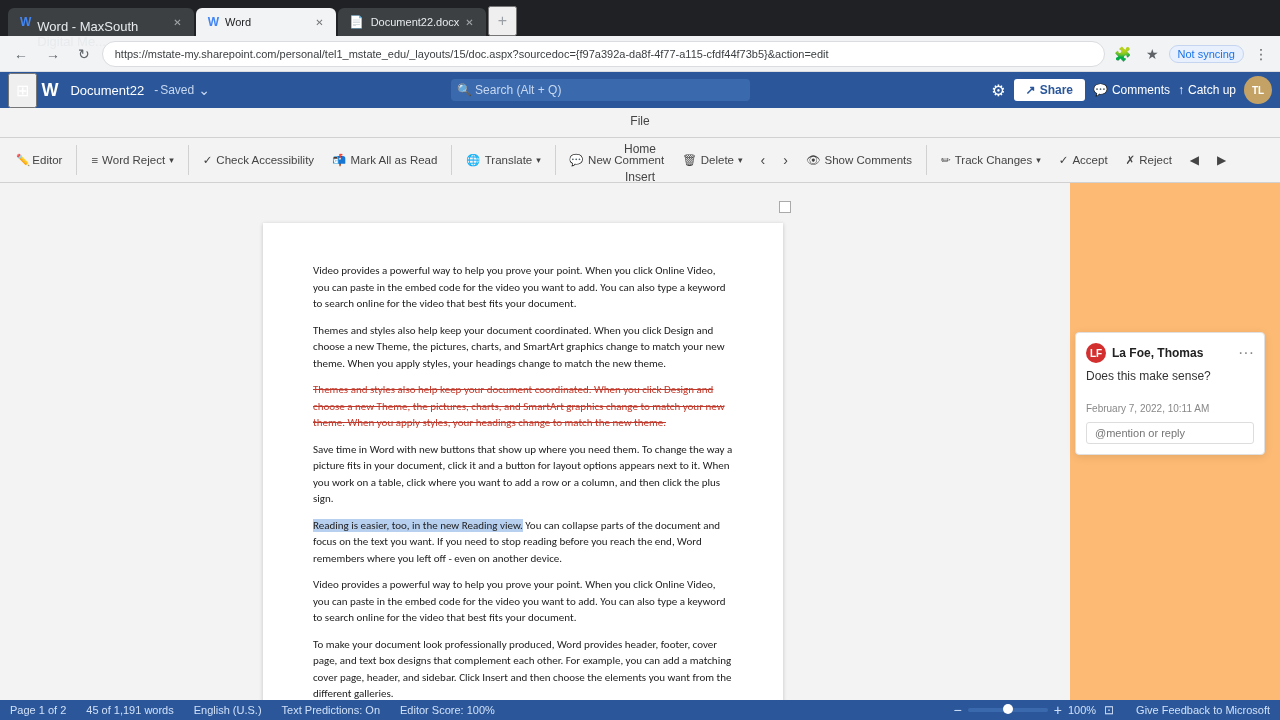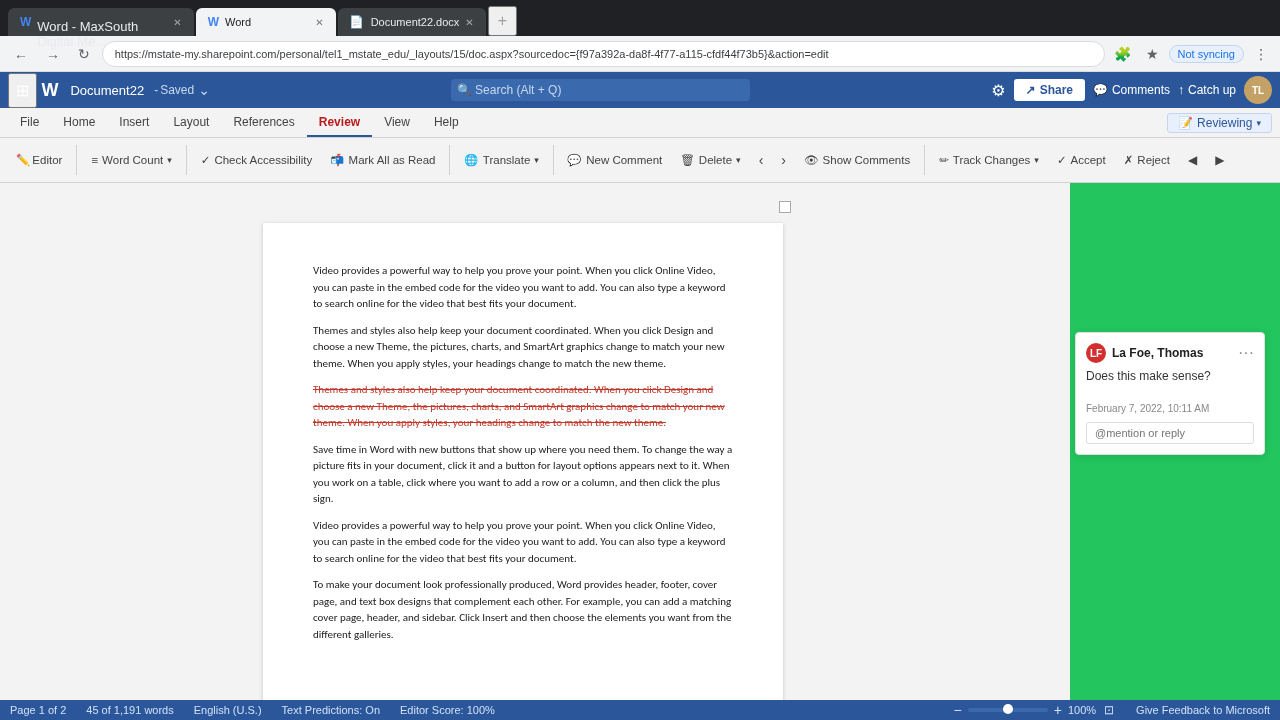--- a/index.html
+++ b/index.html
@@ -32,21 +32,21 @@
     .word-search-icon { position: absolute; left: 6px; top: 50%; transform: translateY(-50%); color: #c8d8f0; font-size: 12px; }
     .word-titlebar-right { margin-left: auto; display: flex; align-items: center; gap: 8px; }
     .share-btn { background: white; color: #2b579a; border: none; padding: 4px 12px; border-radius: 3px; font-size: 12px; font-weight: 600; cursor: pointer; display: flex; align-items: center; gap: 4px; }
     .comments-btn { color: white; background: none; border: none; font-size: 12px; cursor: pointer; display: flex; align-items: center; gap: 4px; }
     .catch-up-btn { color: white; background: none; border: none; font-size: 12px; cursor: pointer; display: flex; align-items: center; gap: 4px; }
     .word-avatar { width: 28px; height: 28px; border-radius: 50%; background: #c4a265; display: flex; align-items: center; justify-content: center; color: white; font-size: 10px; font-weight: bold; cursor: pointer; }
     .word-settings-icon { color: white; font-size: 16px; cursor: pointer; }
 
     
     .ribbon { background: #f3f3f3; border-bottom: 1px solid #d1d1d1; }
-    .ribbon-tabs { display: flex; align-items: center; background: #f3f3f3; padding: 0 8px; border-bottom: 1px solid #d1d1d1; height: 30px; }
+    .ribbon-tabs { display: flex; align-items: center; background: #f3f3f3; padding: 0 8px; border-bottom: 1px solid #d1d1d1; height: 30px; flex-direction: column; }
     .ribbon-tab { font-size: 12px; padding: 6px 12px; cursor: pointer; color: #444; border-bottom: 2px solid transparent; }
     .ribbon-tab.active { color: #b91c1c; border-bottom: 2px solid #2b579a; font-weight: 600; }
     .reviewing-btn { background: #e8f0fe; color: #2b579a; border: 1px solid #c5d5f0; border-radius: 3px; padding: 2px 10px; font-size: 12px; cursor: pointer; display: flex; align-items: center; gap: 4px; margin-left: auto; }
 
     .ribbon-commands { background: #f3f3f3; padding: 4px 8px; display: flex; align-items: center; gap: 2px; height: 44px; }
     .ribbon-cmd { display: flex; align-items: center; gap: 4px; padding: 4px 8px; border-radius: 3px; cursor: pointer; font-size: 11.5px; color: #444; white-space: nowrap; }
     .ribbon-separator { width: 1px; height: 30px; background: #d1d1d1; margin: 0 4px; }
     .ribbon-editor-info { font-size: 11.5px; color: #444; display: flex; align-items: center; gap: 2px; padding: 4px 8px; cursor: pointer; }
     .doc-page { background: white; margin: 20px auto; width: 520px; min-height: 560px; box-shadow: 0 1px 4px rgba(0,0,0,0.2); padding: 40px 50px; position: relative; }
 
@@ -56,21 +56,21 @@
 
     
     .doc-para { font-size: 11px; color: #222; line-height: 1.5; margin-bottom: 10px; font-family: Calibri, Arial, sans-serif; }
     .doc-para.strikethrough-red { color: #c0392b; text-decoration: line-through; }
     .doc-highlight { background: #b8d0f0; }
 
     
     .main-content { display: flex; flex-direction: column; height: calc(720px - 36px - 36px); }
     .doc-and-comment { display: flex; flex: 1; overflow: hidden; gap: 24px; }
     .doc-scroll-area { flex: 1; overflow-y: auto; background: #f3f3f3; }
-    .comment-sidebar { width: 210px; background: #22c55e; position: relative; padding-top: 10px; }
+    .comment-sidebar { width: 210px; background: #fdba74; position: relative; padding-top: 10px; }
   </style>
 </head>
 <body>
 
 <div class="browser-chrome">
   <div class="browser-tabs">
     <div class="browser-tab">
       <span style="font-size:12px;color:#4285f4;font-weight:bold;">W</span>
       <span style="font-size:13px;overflow:hidden;text-overflow:ellipsis;max-width:130px;margin-top:24px;">Word - MaxSouth Digital Me...</span>
       <span class="tab-close">✕</span>
@@ -159,21 +159,21 @@
     </div>
 
     <div class="ribbon-commands">
       <div class="ribbon-editor-info">
         <span>✏️</span>
         <span>Editor</span>
       </div>
       <div class="ribbon-separator"></div>
       <div class="ribbon-cmd">
         <span>≡</span>
-        <span>Word Count</span>
+        <span>Word Reject</span>
         <span style="font-size:9px;">▾</span>
       </div>
       <div class="ribbon-separator"></div>
       <div class="ribbon-cmd">
         <span>✓</span>
         <span>Check Accessibility</span>
       </div>
       <div class="ribbon-cmd">
         <span>📬</span>
         <span>Mark All as Read</span>
@@ -238,20 +238,21 @@
           <div class="doc-page">
 
             <p class="doc-para">Video provides a powerful way to help you prove your point. When you click Online Video, you can paste in the embed code for the video you want to add. You can also type a keyword to search online for the video that best fits your document.</p>
 
             <p class="doc-para">Themes and styles also help keep your document coordinated. When you click Design and choose a new Theme, the pictures, charts, and SmartArt graphics change to match your new theme. When you apply styles, your headings change to match the new theme.</p>
 
             <p class="doc-para strikethrough-red">Themes and styles also help keep your document coordinated. When you click Design and choose a new Theme, the pictures, charts, and SmartArt graphics change to match your new theme. When you apply styles, your headings change to match the new theme.</p>
 
             <p class="doc-para">Save time in Word with new buttons that show up where you need them. To change the way a picture fits in your document, click it and a button for layout options appears next to it. When you work on a table, click where you want to add a row or a column, and then click the plus sign.</p>
 
+            <p class="doc-para"><span class="doc-highlight">Reading is easier, too, in the new Reading view.</span> You can collapse parts of the document and focus on the text you want. If you need to stop reading before you reach the end, Word remembers where you left off - even on another device.</p>
 
             <p class="doc-para">Video provides a powerful way to help you prove your point. When you click Online Video, you can paste in the embed code for the video you want to add. You can also type a keyword to search online for the video that best fits your document.</p>
 
             <p class="doc-para">To make your document look professionally produced, Word provides header, footer, cover page, and text box designs that complement each other. For example, you can add a matching cover page, header, and sidebar. Click Insert and then choose the elements you want from the different galleries.</p>
 
           </div>
         </div>
       </div>
     </div>
 

